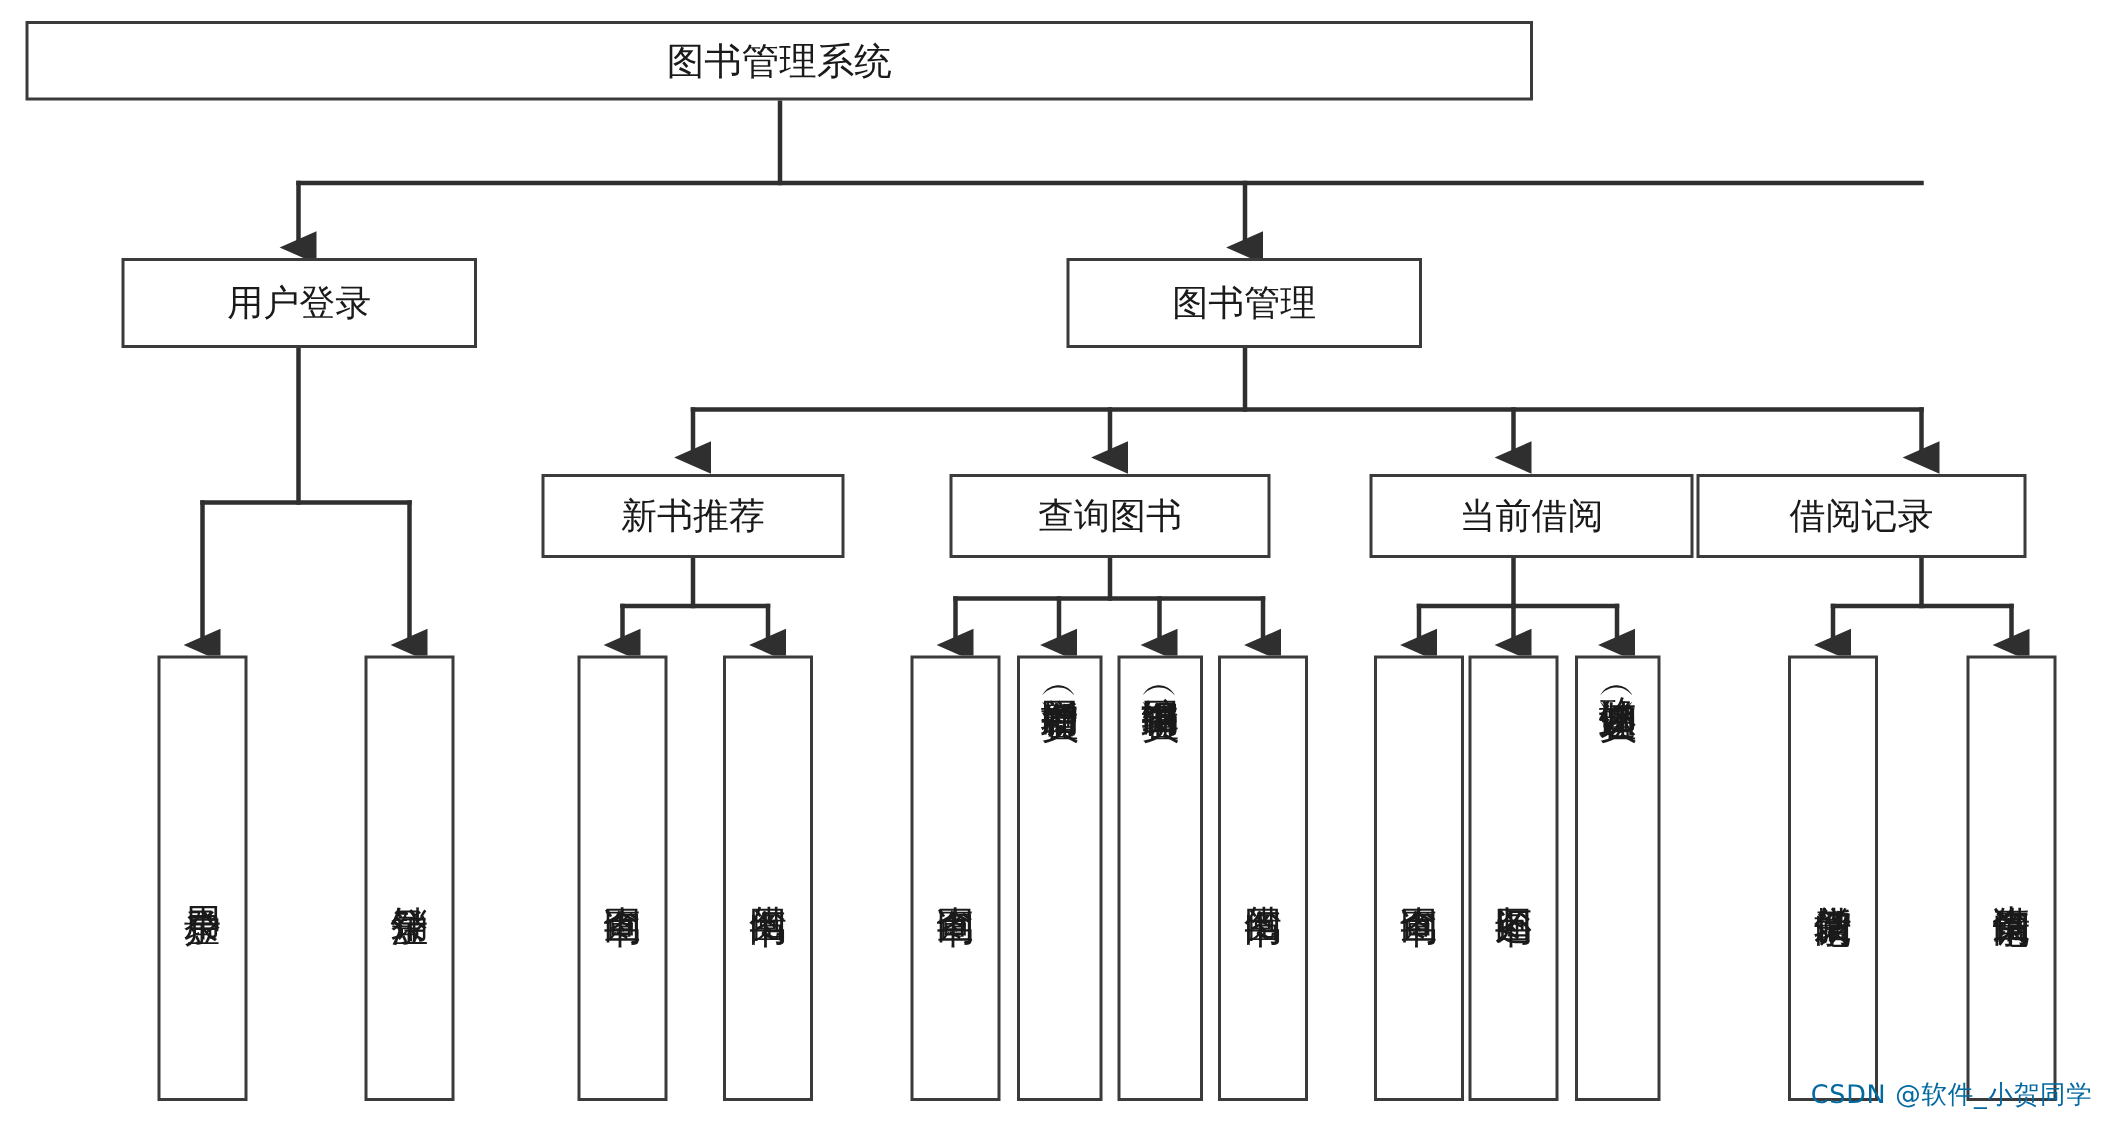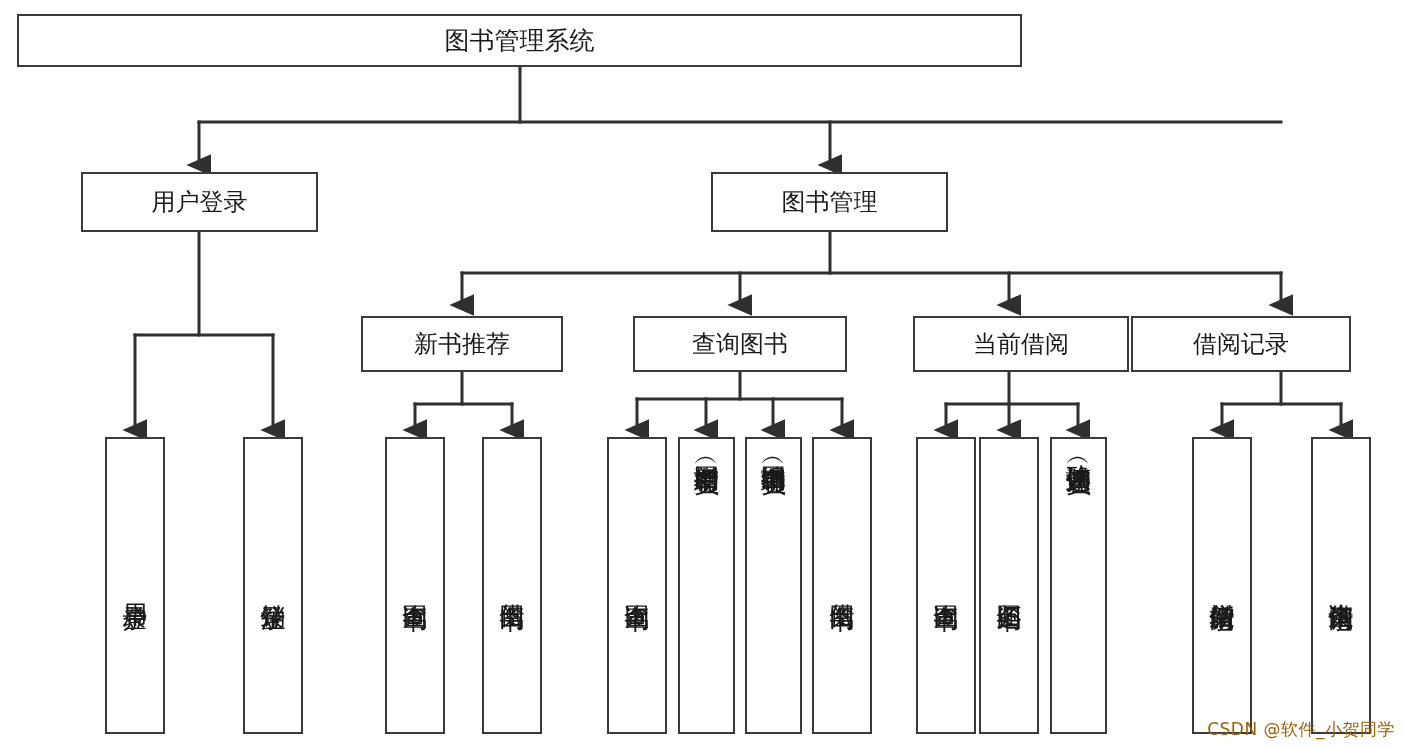--- a/index.html
+++ b/index.html
@@ -58,21 +58,21 @@
   }
   .node.leaf.centered {
     align-items: center;
     padding-top: 0;
   }
   #watermark {
     position: absolute;
     right: 10px;
     bottom: 6px;
     font-size: 17px;
-    color: #a16207;
+    color: #0369a1;
     letter-spacing: 0.5px;
     white-space: nowrap;
   }
 </style>
 </head>
 <body>
 
 <div id="canvas">
 
   <svg class="wires" viewBox="0 0 1405 747">

